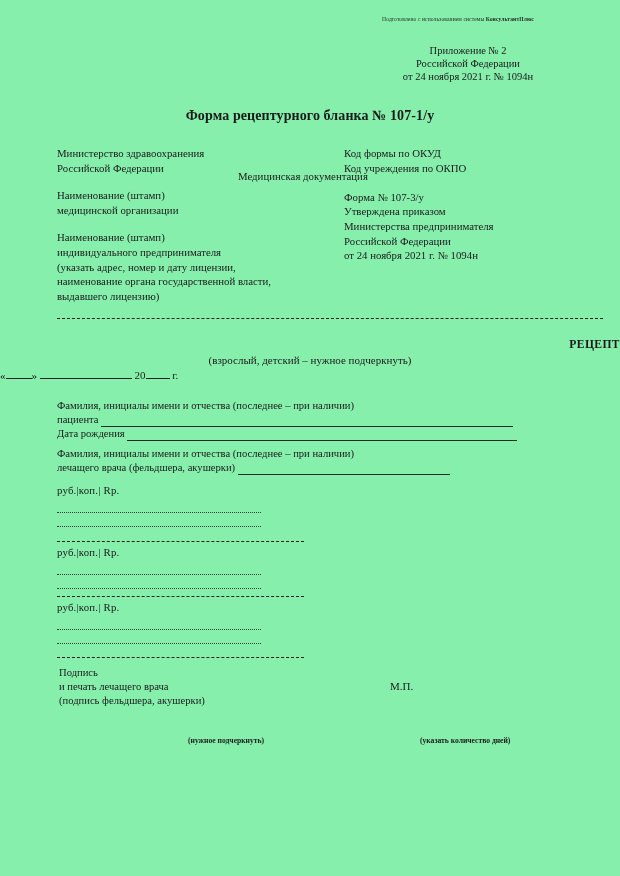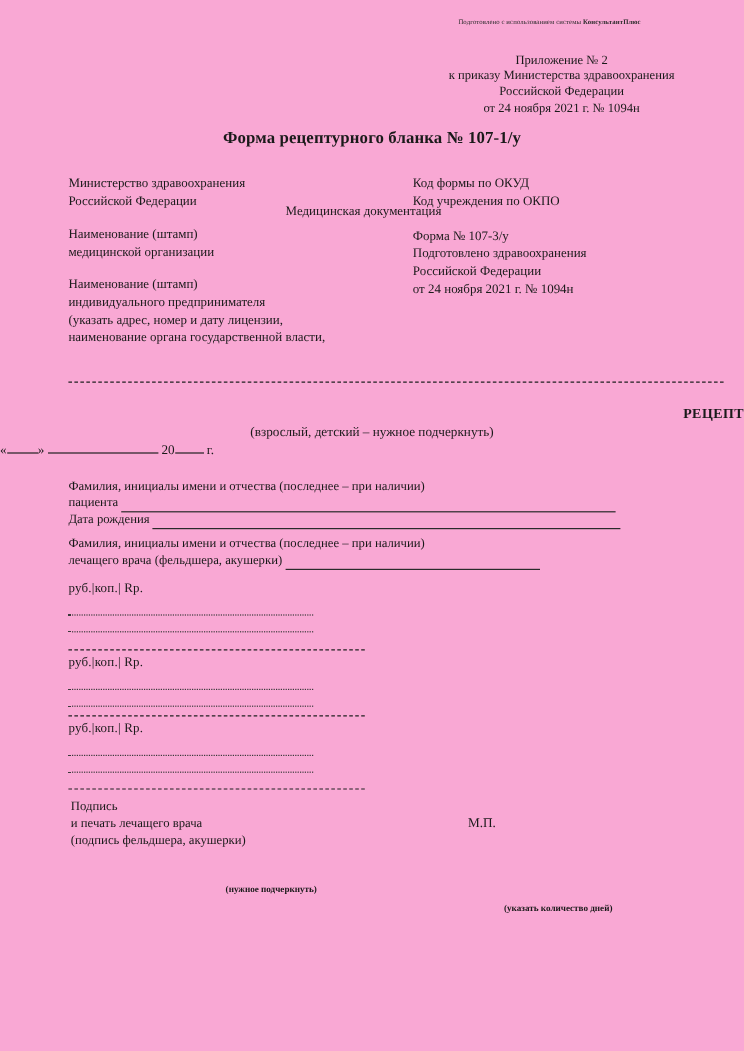--- a/index.html
+++ b/index.html
@@ -4,21 +4,21 @@
 <style>
   html, body {
     margin: 0;
     padding: 0;
     background: #ffffff;
   }
   .page {
     position: relative;
     width: 620px;
     height: 876px;
-    background: #f9a8d4;
+    background: #86efac;
     font-family: "Liberation Serif", "DejaVu Serif", serif;
     color: #1a1a1a;
     overflow: hidden;
   }
 
   
   .abs { position: absolute; }
   .nowrap { white-space: nowrap; }
 
   
@@ -181,48 +181,49 @@
 <body>
 
 <div class="page">
 
   <div class="abs sys-stamp">
     <span>Подготовлено с использованием системы </span><span class="brand">КонсультантПлюс</span>
   </div>
 
   <div class="abs appendix">
     <div>Приложение № 2</div>
-    <div>к приказу Министерства здравоохранения</div>
     <div>Российской Федерации</div>
     <div>от 24 ноября 2021 г. № 1094н</div>
   </div>
 
   <div class="abs form-title">Форма рецептурного бланка № 107-1/у</div>
 
   <div class="abs org-left">
     <div>Министерство здравоохранения</div>
     <div>Российской Федерации</div>
     <div class="gap"></div>
     <div>Наименование (штамп)</div>
     <div>медицинской организации</div>
     <div class="gap"></div>
     <div>Наименование (штамп)</div>
     <div>индивидуального предпринимателя</div>
     <div>(указать адрес, номер и дату лицензии,</div>
     <div>наименование органа государственной власти,</div>
+    <div>выдавшего лицензию)</div>
   </div>
 
   <div class="abs med-doc nowrap">Медицинская документация</div>
 
   <div class="abs org-right">
     <div>Код формы по ОКУД</div>
     <div>Код учреждения по ОКПО</div>
     <div class="spacer"></div>
     <div>Форма № 107-3/у</div>
-    <div>Подготовлено здравоохранения</div>
+    <div>Утверждена приказом</div>
+    <div>Министерства предпринимателя</div>
     <div>Российской Федерации</div>
     <div>от 24 ноября 2021 г. № 1094н</div>
   </div>
 
   <div class="abs dash-line dash-full" style="top:318px;"></div>
 
   <div class="abs recipe-title">РЕЦЕПТ</div>
   <div class="abs recipe-sub">(взрослый, детский – нужное подчеркнуть)</div>
 
   <div class="abs date-row">
@@ -269,15 +270,15 @@
   <div class="abs dash-line dash-short" style="top:657px;"></div>
 
   <div class="abs sign-block" style="top:666px;">
     <div>Подпись</div>
     <div>и печать лечащего врача</div>
     <div>(подпись фельдшера, акушерки)</div>
   </div>
   <div class="abs mp" style="top:680px;">М.П.</div>
 
   <div class="cap" style="left:188px; top:736px;">(нужное подчеркнуть)</div>
-  <div class="cap" style="left:381px; top:752px;padding-left:39px;">(указать количество дней)</div>
+  <div class="cap" style="left:381px; top:736px;padding-left:39px;">(указать количество дней)</div>
 
 </div>
 
 </body></html>

